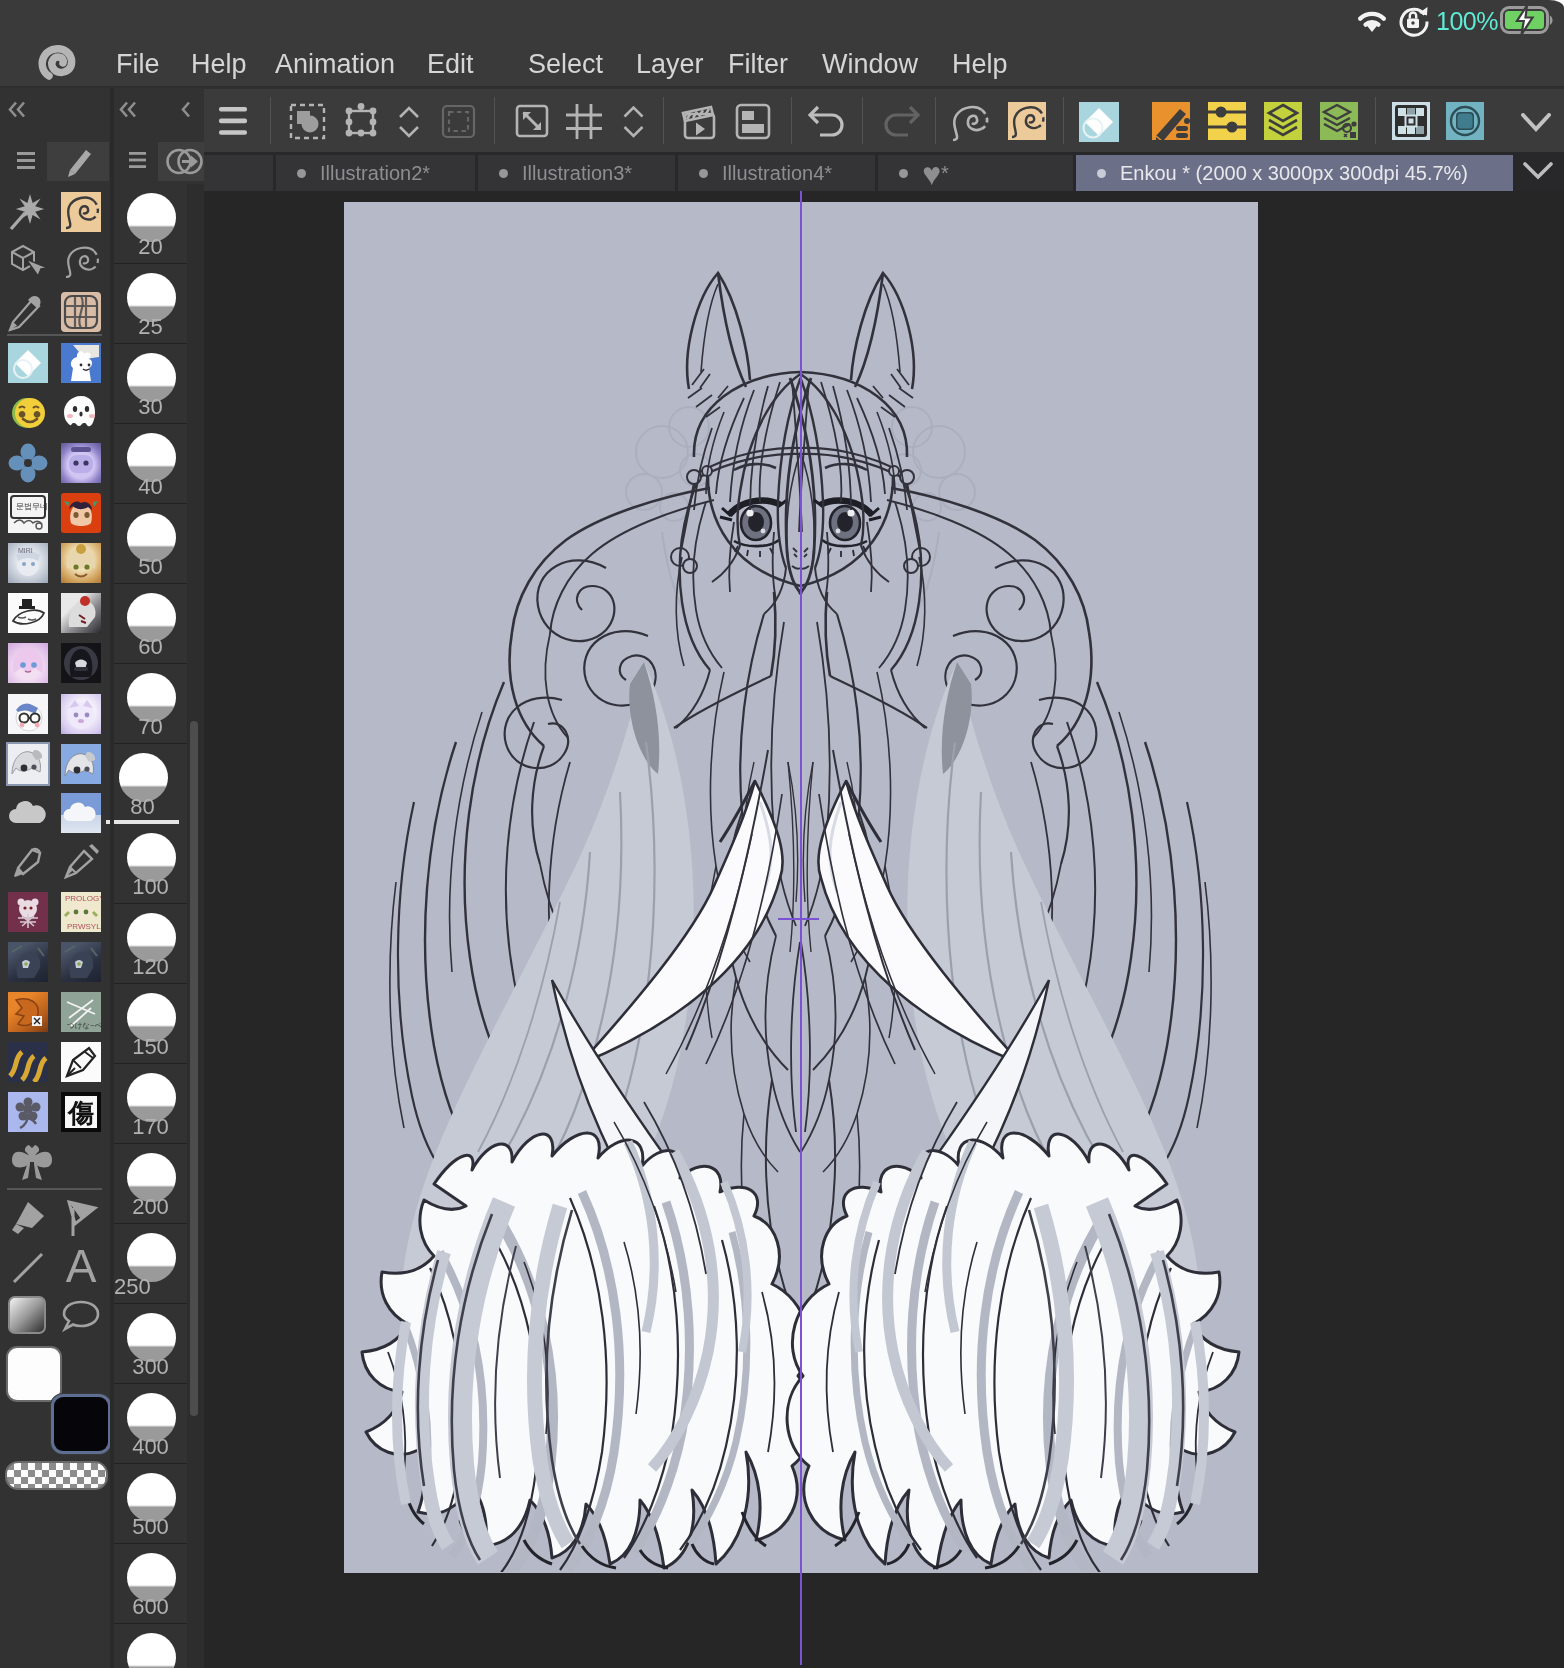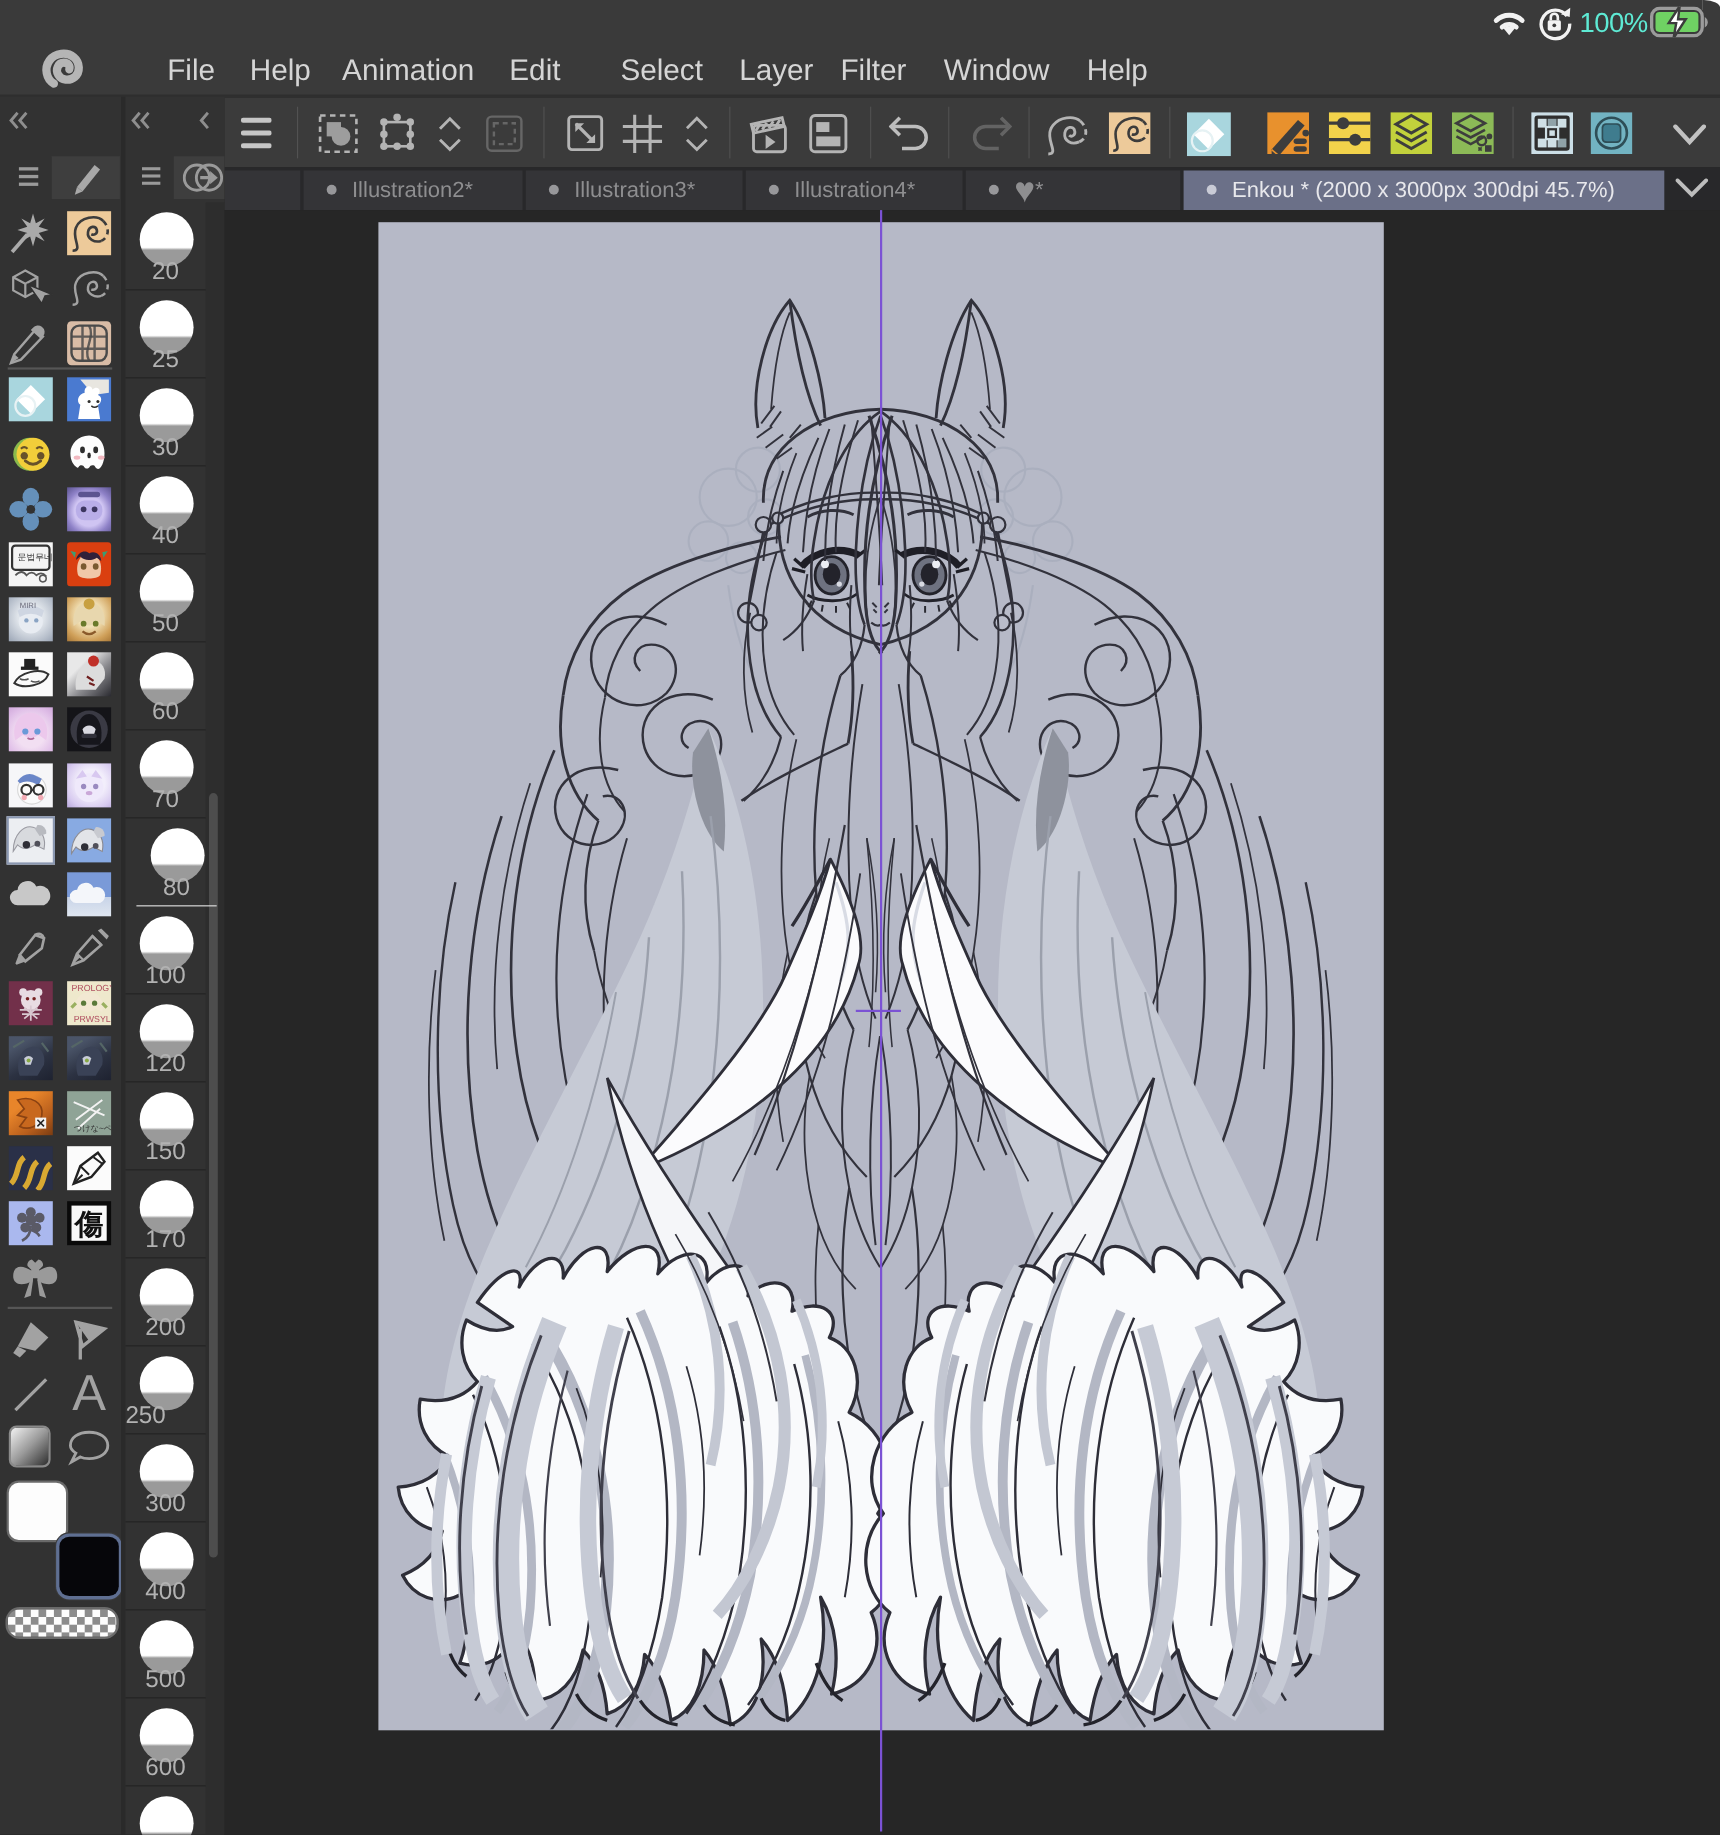--- a/index.html
+++ b/index.html
@@ -4,21 +4,21 @@
 <style>
 * { margin:0; padding:0; box-sizing:border-box; }
 html,body { width:1564px; height:1668px; overflow:hidden; background:#262626;
   font-family:"Liberation Sans", sans-serif; }
 .abs { position:absolute; }
 #stage { position:relative; width:1564px; height:1668px; }
 
 
 #menubar { position:absolute; left:0; top:0; width:1564px; height:88px; background:#3a3a3a; border-bottom:2px solid #2e2e2e; }
 #menurow { position:absolute; left:0; top:44px; width:1564px; height:44px; }
-.menuitem { position:absolute; top:0; height:44px; line-height:40px; color:#d5d5d5; font-size:27px;margin-left:36px; }
+.menuitem { position:absolute; top:0; height:44px; line-height:40px; color:#d5d5d5; font-size:27px; }
 #corner { position:absolute; right:0; top:0; width:16px; height:9px; background:#fff; }
 #corner i { position:absolute; right:0; top:0; width:16px; height:9px; background:#3a3a3a; border-top-right-radius:15px 8px; display:block;}
 
 #toolbar { position:absolute; left:204px; top:88px; width:1360px; height:64px; background:#3b3b3b; border-top:1px solid #2f2f2f;}
 .tsep { position:absolute; top:8px; width:1px; height:47px; background:#525252; }
 
 #tabbar { position:absolute; left:204px; top:152px; width:1360px; height:39px; background:#28282a; }
 .tab { position:absolute; top:3px; height:36px; background:#343437; color:#8e8e90; font-size:20px; line-height:36px; white-space:nowrap; }
 .tab .dot { display:inline-block; width:9px; height:9px; border-radius:50%; background:#97979a; margin:0 14px 2px 21px; vertical-align:middle;}
 .tab.active { background:#6b7088; color:#e8e8ec; }
@@ -612,21 +612,21 @@
           <div class="abs" style="left:0;top:50px;width:73px;text-align:center;font-size:22px;color:#b2b2b2">50</div>
         </div>
     <div class="abs" style="left:114px;top:496px;width:73px;height:80px;border-bottom:1px solid #222">
           <div class="abs" style="left:12.5px;top:9px;width:49px;height:49px;border-radius:50%;background:linear-gradient(#ffffff 65%, #f2f2f2 66%, #9a9a9a 70%)"></div>
           <div class="abs" style="left:0;top:50px;width:73px;text-align:center;font-size:22px;color:#b2b2b2">60</div>
         </div>
     <div class="abs" style="left:114px;top:576px;width:73px;height:80px;border-bottom:1px solid #222">
           <div class="abs" style="left:12.5px;top:9px;width:49px;height:49px;border-radius:50%;background:linear-gradient(#ffffff 65%, #f2f2f2 66%, #9a9a9a 70%)"></div>
           <div class="abs" style="left:0;top:50px;width:73px;text-align:center;font-size:22px;color:#b2b2b2">70</div>
         </div>
-    <div class="abs" style="left:124px;top:656px;width:73px;height:80px;border-bottom:1px solid #e5e5e5">
+    <div class="abs" style="left:106px;top:656px;width:73px;height:80px;border-bottom:4px solid #e5e5e5">
           <div class="abs" style="left:12.5px;top:9px;width:49px;height:49px;border-radius:50%;background:linear-gradient(#ffffff 65%, #f2f2f2 66%, #9a9a9a 70%)"></div>
           <div class="abs" style="left:0;top:50px;width:73px;text-align:center;font-size:22px;color:#b2b2b2">80</div>
         </div>
     <div class="abs" style="left:114px;top:736px;width:73px;height:80px;border-bottom:1px solid #222">
           <div class="abs" style="left:12.5px;top:9px;width:49px;height:49px;border-radius:50%;background:linear-gradient(#ffffff 65%, #f2f2f2 66%, #9a9a9a 70%)"></div>
           <div class="abs" style="left:0;top:50px;width:73px;text-align:center;font-size:22px;color:#b2b2b2">100</div>
         </div>
     <div class="abs" style="left:114px;top:816px;width:73px;height:80px;border-bottom:1px solid #222">
           <div class="abs" style="left:12.5px;top:9px;width:49px;height:49px;border-radius:50%;background:linear-gradient(#ffffff 65%, #f2f2f2 66%, #9a9a9a 70%)"></div>
           <div class="abs" style="left:0;top:50px;width:73px;text-align:center;font-size:22px;color:#b2b2b2">120</div>

